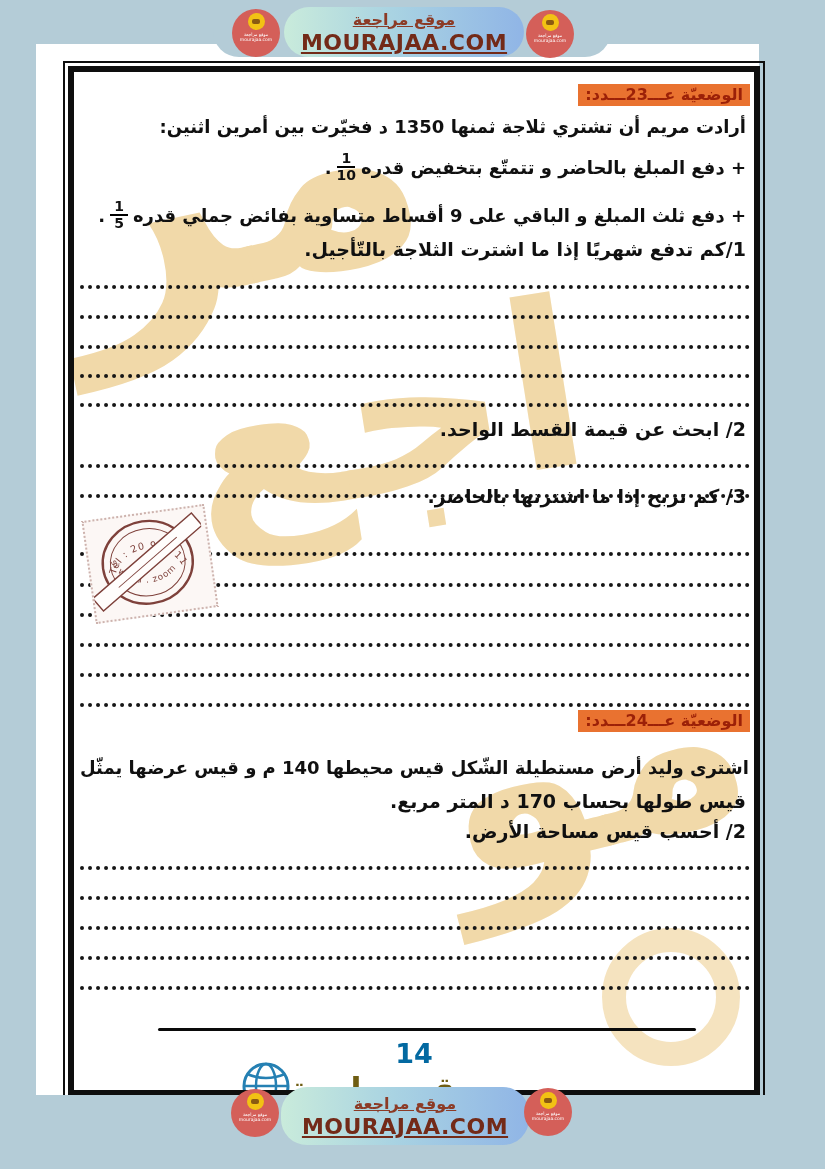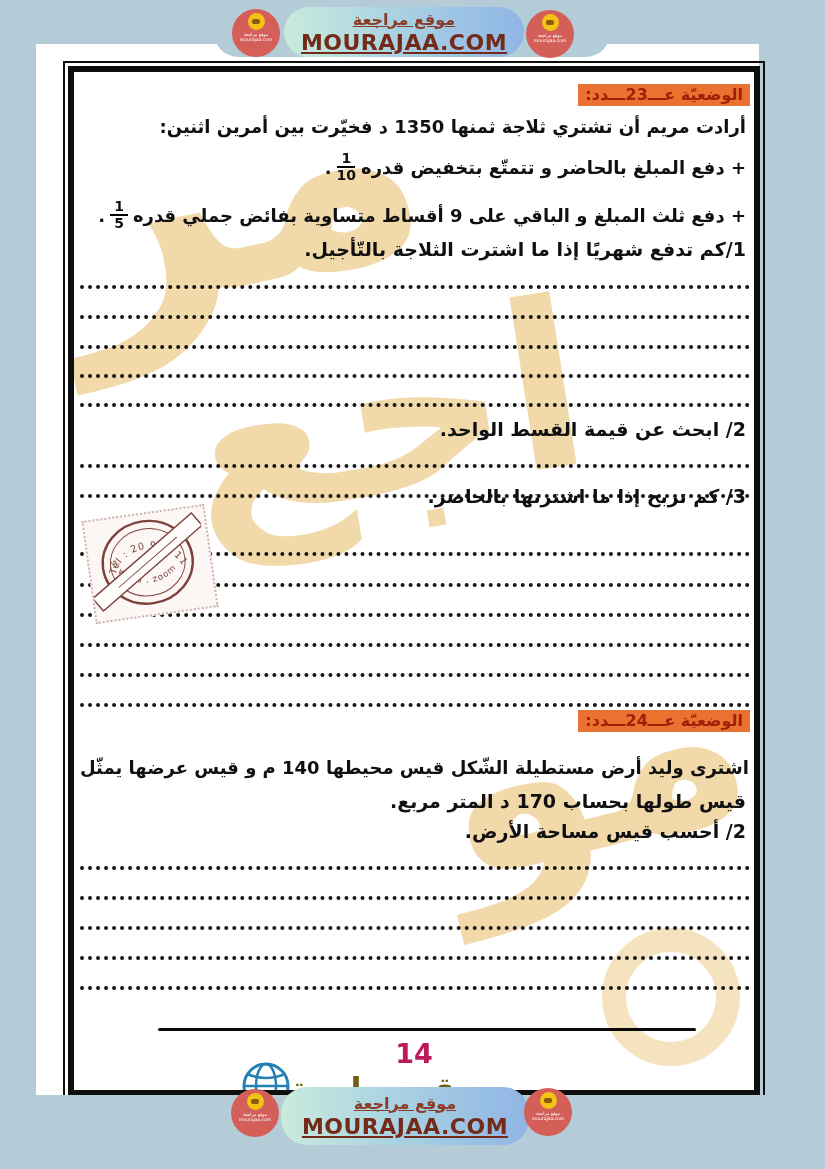--- a/index.html
+++ b/index.html
@@ -56,21 +56,21 @@
   .frac .num{border-bottom:2px solid #000;padding:0 4px;}
   .dl{position:absolute;left:6px;width:670px;height:0;border-bottom:4px dotted #161616;z-index:6;}
 
   
   .stamp{position:absolute;left:14px;top:440px;width:120px;height:100px;background:#fcf7f5;
     border:2px dotted #cdb3ae;transform:rotate(-8deg);z-index:7;}
   .stamp svg text{fill:var(--stamp_ink,#7E413B);font-family:"DejaVu Sans",sans-serif;}
 
   
   .sep{position:absolute;left:84px;top:956px;width:538px;height:3px;background:#0a0a0a;border-radius:2px;z-index:6;}
-  .pagenum{position:absolute;left:0;right:0;top:966px;text-align:center;font-size:27px;font-weight:bold;color:#be185d;z-index:6;}
+  .pagenum{position:absolute;left:0;right:0;top:966px;text-align:center;font-size:27px;font-weight:bold;color:#0369a1;z-index:6;}
   .site-logo-olive{position:absolute;left:216px;top:998px;font-size:32px;font-weight:bold;direction:rtl;
     color:var(--olive,#6F5D12);z-index:6;white-space:nowrap;}
   .globe{position:absolute;left:166px;top:988px;z-index:6;}
 </style>
 </head>
 <body>
 
 <div class="strip-left"></div>
 <div class="strip-right"></div>
 <div class="band-top"></div>

